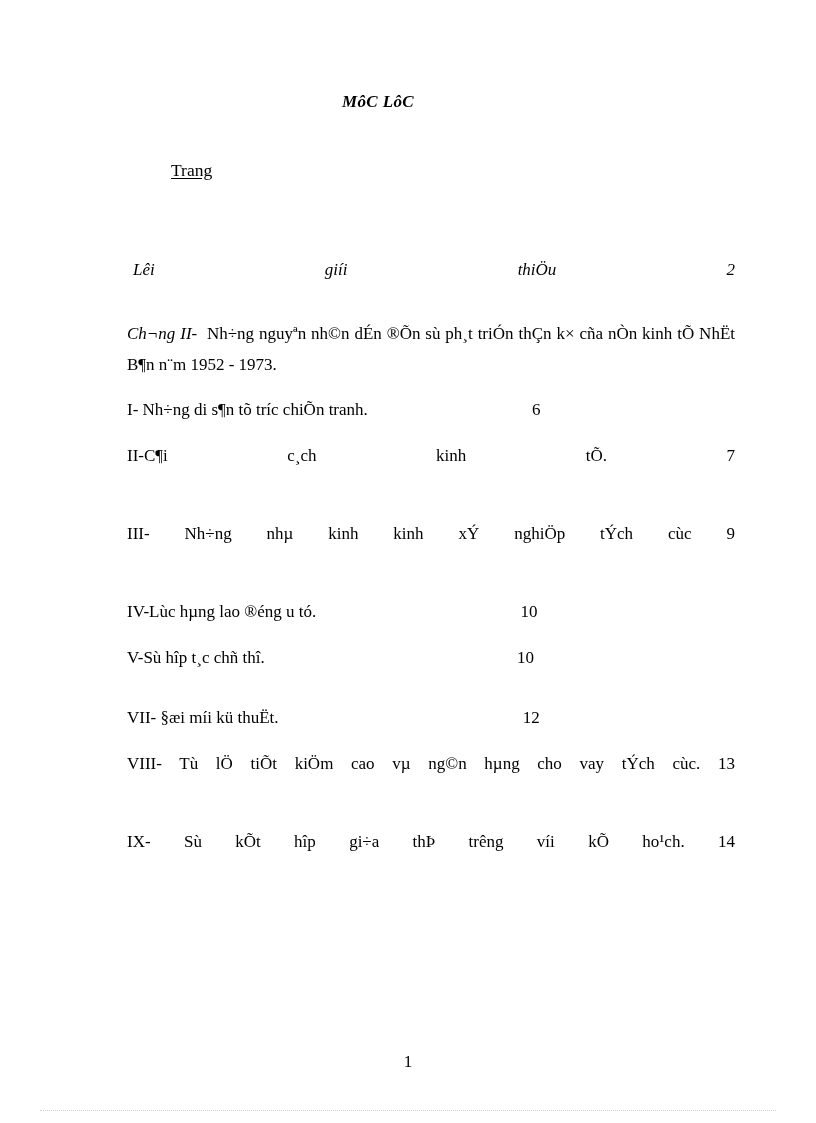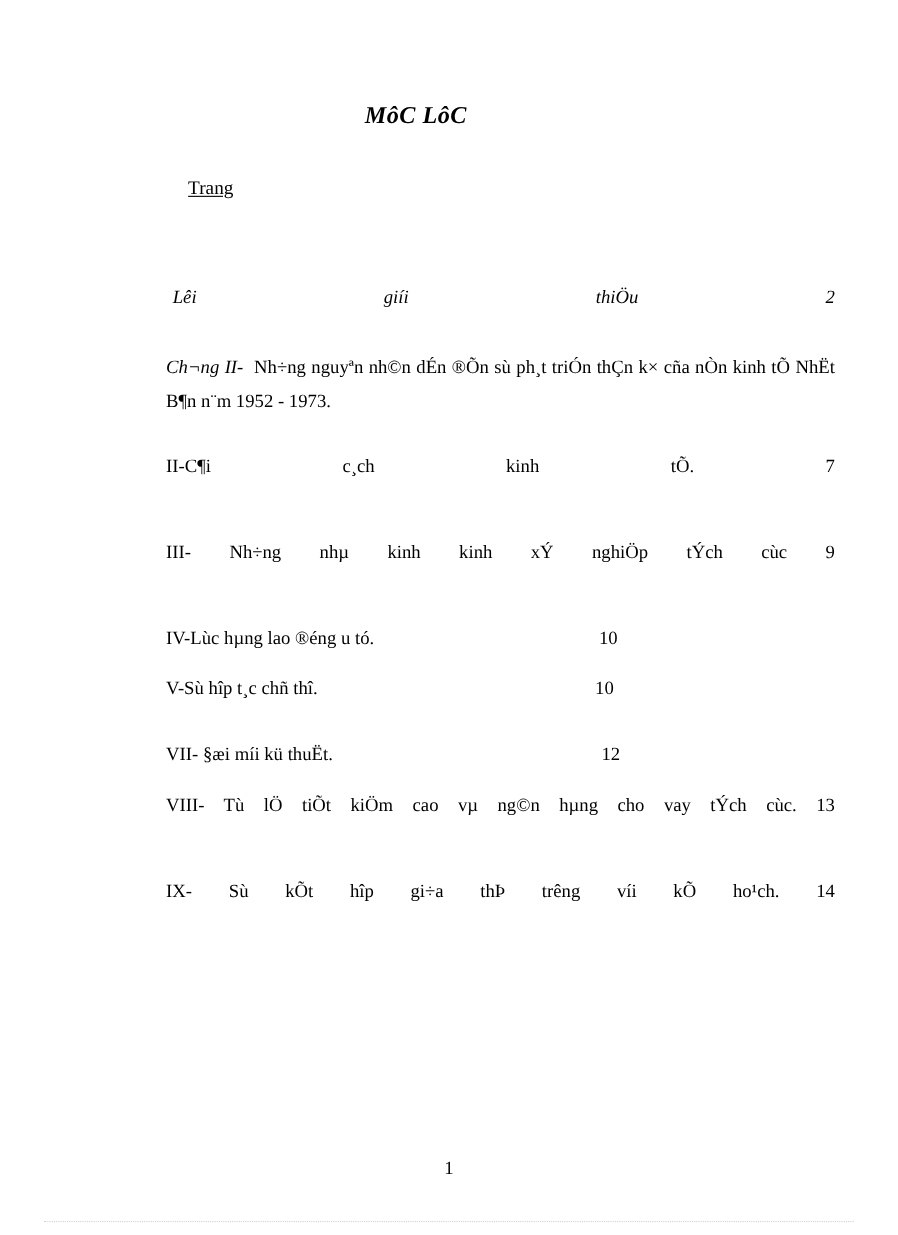--- a/index.html
+++ b/index.html
@@ -26,39 +26,39 @@
 
   
   .doc-title {
     position: absolute;
     left: 137px;
     top: 92px;
     width: 482px;
     text-align: center;
     font-weight: bold;
     font-style: italic;
-    font-size: 22px;
+    font-size: 17px;
     letter-spacing: 0.4px;
   }
 
   
   .trang-heading {
     position: absolute;
     left: 137px;
     top: 160px;
     font-size: 17.5px;
     text-decoration: underline;
     text-underline-offset: 2px;
     margin-left: 34px;
   }
 
   
   .toc {
     position: absolute;
-    left: 151px;
+    left: 127px;
     top: 254px;
     width: 608px;
     font-size: 17px;
   }
 
   .entry {
     width: 100%;
     text-align: justify;
     text-justify: inter-word;
     line-height: 32px;
@@ -120,20 +120,24 @@
       <span class="it">2</span>
     </div>
 
 
     <div class="entry tight">
       <span class="it">Ch¬ng  II-</span>&nbsp;&nbsp;<span>Nh÷ng nguyªn nh©n dÉn ®Õn sù ph¸t triÓn thÇn k× cña nÒn kinh tÕ NhËt B¶n n¨m 1952 - 1973.</span>
     </div>
 
     <div class="gap-md"></div>
 
+    <div class="entry">
+      <span>I- Nh÷ng di s¶n tõ tríc  chiÕn tranh.</span>
+      <span style="display:inline-block; width:160px;"></span><span>6</span>
+    </div>
 
     <div class="gap-md"></div>
 
     <div class="entry just">
       <span>II-C¶i c¸ch kinh tÕ.</span>
       <span>7</span>
     </div>
 
     <div class="gap-md"></div>
 

